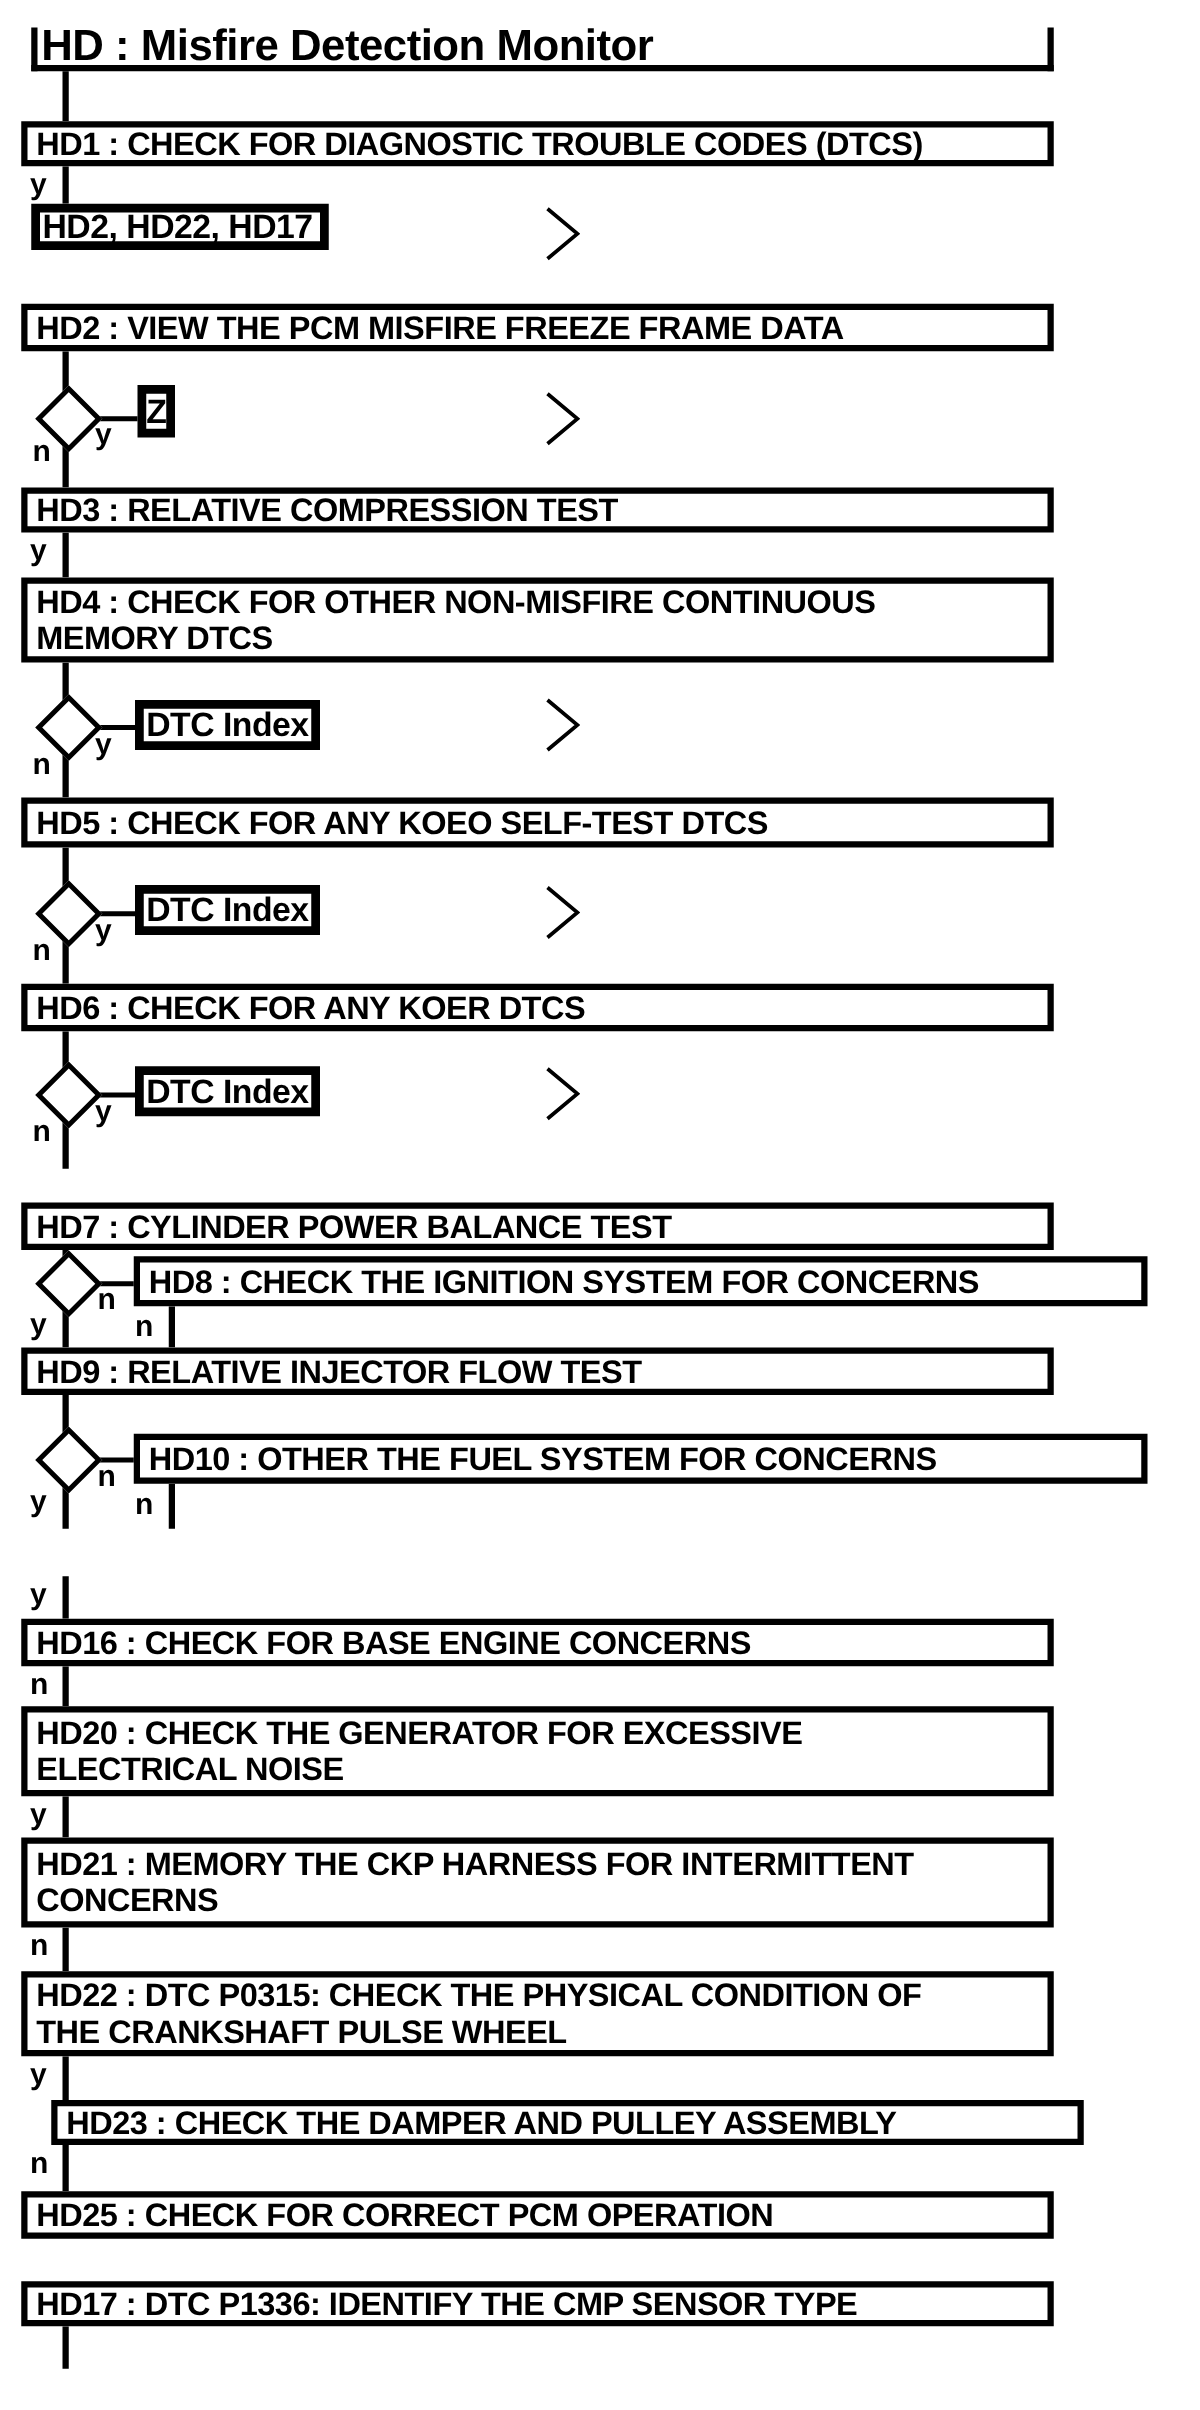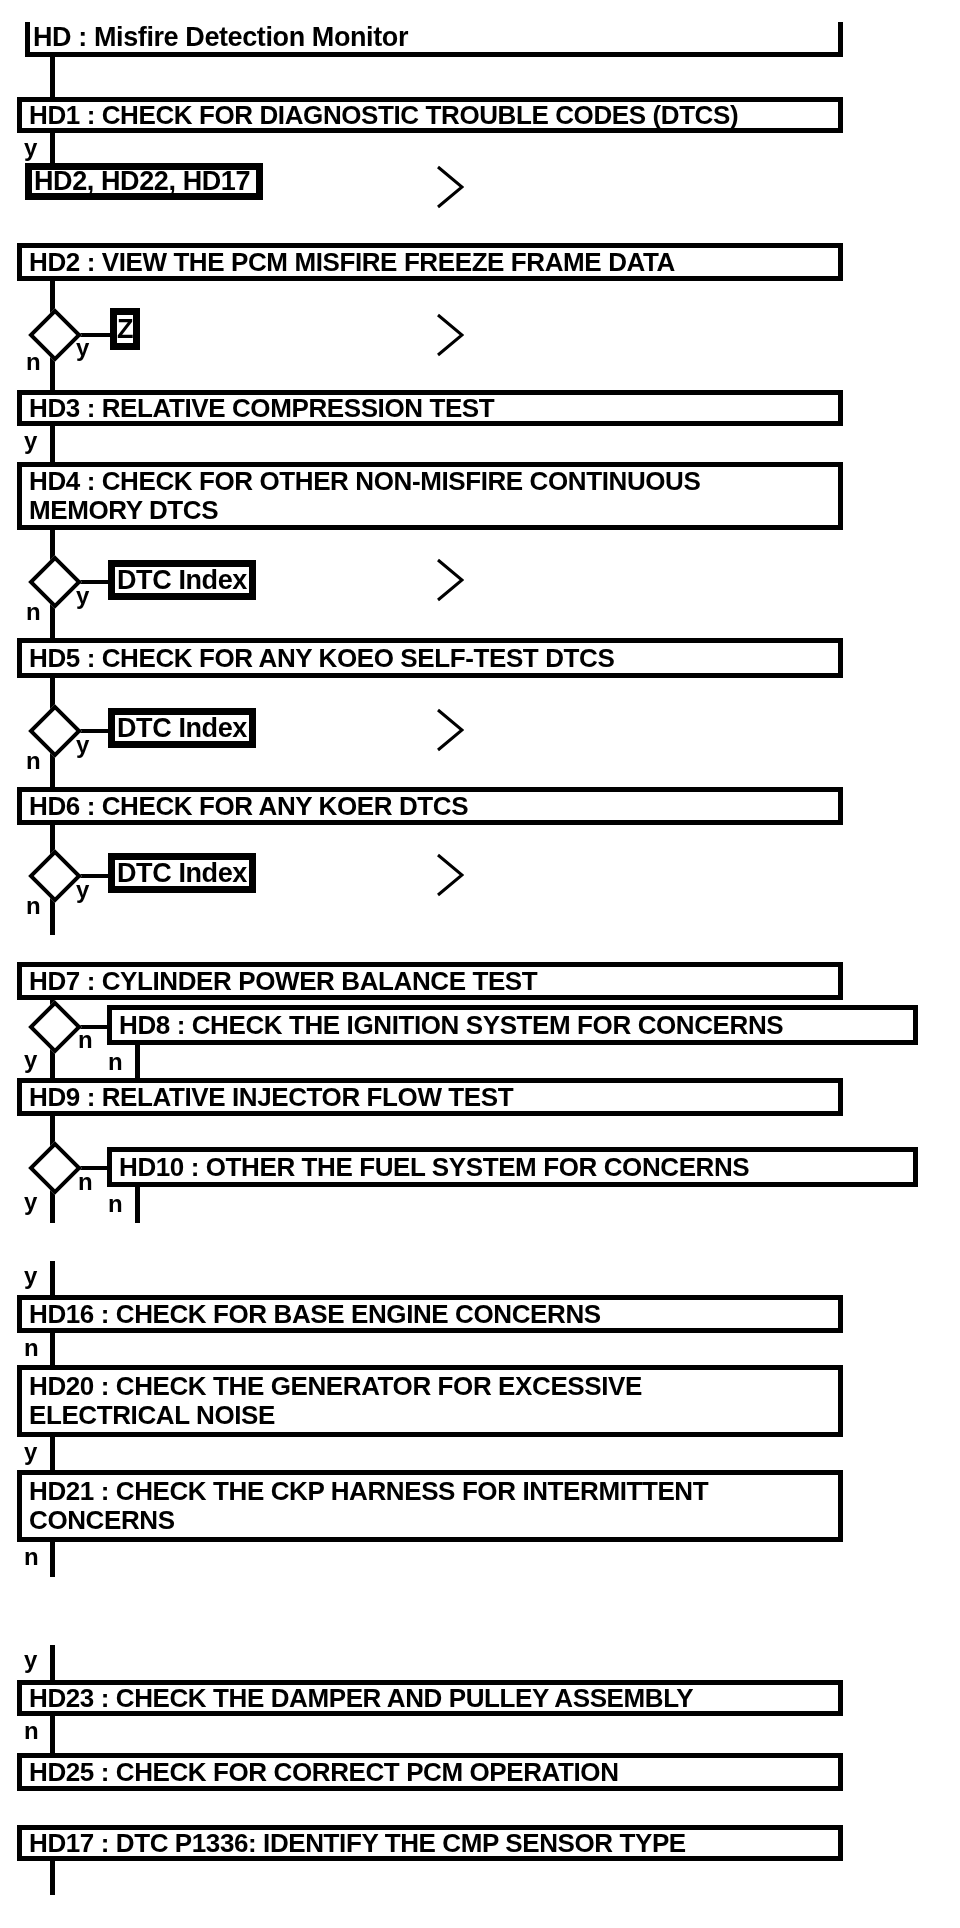--- a/index.html
+++ b/index.html
@@ -16,21 +16,21 @@
         padding:0 2px;}
   .vline,.hline{position:absolute;background:#000;}
   .vline{width:5px;left:50px;}
   .hline{height:4px;}
   .lbl{position:absolute;font-weight:bold;font-size:24px;line-height:1;}
   .diamond{position:absolute;width:30px;height:30px;border:4px solid #000;background:#fff;
            transform:rotate(45deg);}
   .chev{position:absolute;width:28px;height:44px;}
   .chev polyline{fill:none;stroke:#000;stroke-width:3;}
   .topbar{position:absolute;background:#000;}
-  .toptitle{position:absolute;left:33px;top:22px;font-weight:bold;font-size:27px;line-height:30px;
+  .toptitle{position:absolute;left:33px;top:22px;font-weight:bold;font-size:35px;line-height:30px;
             letter-spacing:-0.4px;}
 </style>
 </head>
 <body>
 
 <div class="canvas">
 
   <div class="topbar" style="left:25px;top:22px;width:5px;height:35px;"></div>
   <div class="topbar" style="left:838px;top:22px;width:5px;height:35px;"></div>
   <div class="topbar" style="left:25px;top:52px;width:818px;height:5px;"></div>
@@ -77,23 +77,25 @@
 MEMORY DTCS</div>
   <div class="pbox" style="top:638px;height:40px;">HD5 : CHECK FOR ANY KOEO SELF-TEST DTCS</div>
   <div class="pbox" style="top:787px;height:38px;">HD6 : CHECK FOR ANY KOER DTCS</div>
   <div class="pbox" style="top:935px;height:38px;margin-top:27px;">HD7 : CYLINDER POWER BALANCE TEST</div>
   <div class="pbox side" style="top:1005px;">HD8 : CHECK THE IGNITION SYSTEM FOR CONCERNS</div>
   <div class="pbox" style="top:1078px;height:38px;">HD9 : RELATIVE INJECTOR FLOW TEST</div>
   <div class="pbox side" style="top:1147px;">HD10 : OTHER THE FUEL SYSTEM FOR CONCERNS</div>
   <div class="pbox" style="top:1295px;height:38px;">HD16 : CHECK FOR BASE ENGINE CONCERNS</div>
   <div class="pbox dbox" style="top:1365px;height:72px;">HD20 : CHECK THE GENERATOR FOR EXCESSIVE
 ELECTRICAL NOISE</div>
-  <div class="pbox dbox" style="top:1470px;height:72px;">HD21 : CHECK THE CKP HARNESS FOR INTERMITTENT
+  <div class="pbox dbox" style="top:1470px;height:72px;">HD21 : MEMORY THE CKP HARNESS FOR INTERMITTENT
 CONCERNS</div>
-  <div class="pbox" style="top:1680px;height:36px;">HD23 : CHECK THE DAMPER AND PULLEY ASSEMBLY</div>
+  <div class="pbox dbox" style="top:1577px;height:68px;">HD22 : DTC P0315: CHECK THE PHYSICAL CONDITION OF
+THE CRANKSHAFT PULSE WHEEL</div>
+  <div class="pbox" style="top:1680px;height:36px;margin-left:24px;">HD23 : CHECK THE DAMPER AND PULLEY ASSEMBLY</div>
   <div class="pbox" style="top:1753px;height:38px;">HD25 : CHECK FOR CORRECT PCM OPERATION</div>
   <div class="pbox" style="top:1825px;height:36px;">HD17 : DTC P1336: IDENTIFY THE CMP SENSOR TYPE</div>
 
   <div class="lbox" style="left:25px;top:163px;width:238px;height:37px;">HD2, HD22, HD17</div>
   <div class="lbox" style="left:110px;top:308px;width:30px;height:42px;justify-content:center;padding:0;">Z</div>
   <div class="lbox" style="left:108px;top:560px;width:148px;height:40px;">DTC Index</div>
   <div class="lbox" style="left:108px;top:708px;width:148px;height:40px;">DTC Index</div>
   <div class="lbox" style="left:108px;top:853px;width:148px;height:40px;">DTC Index</div>
 
   <svg class="chev" style="left:436px;top:165px;">

